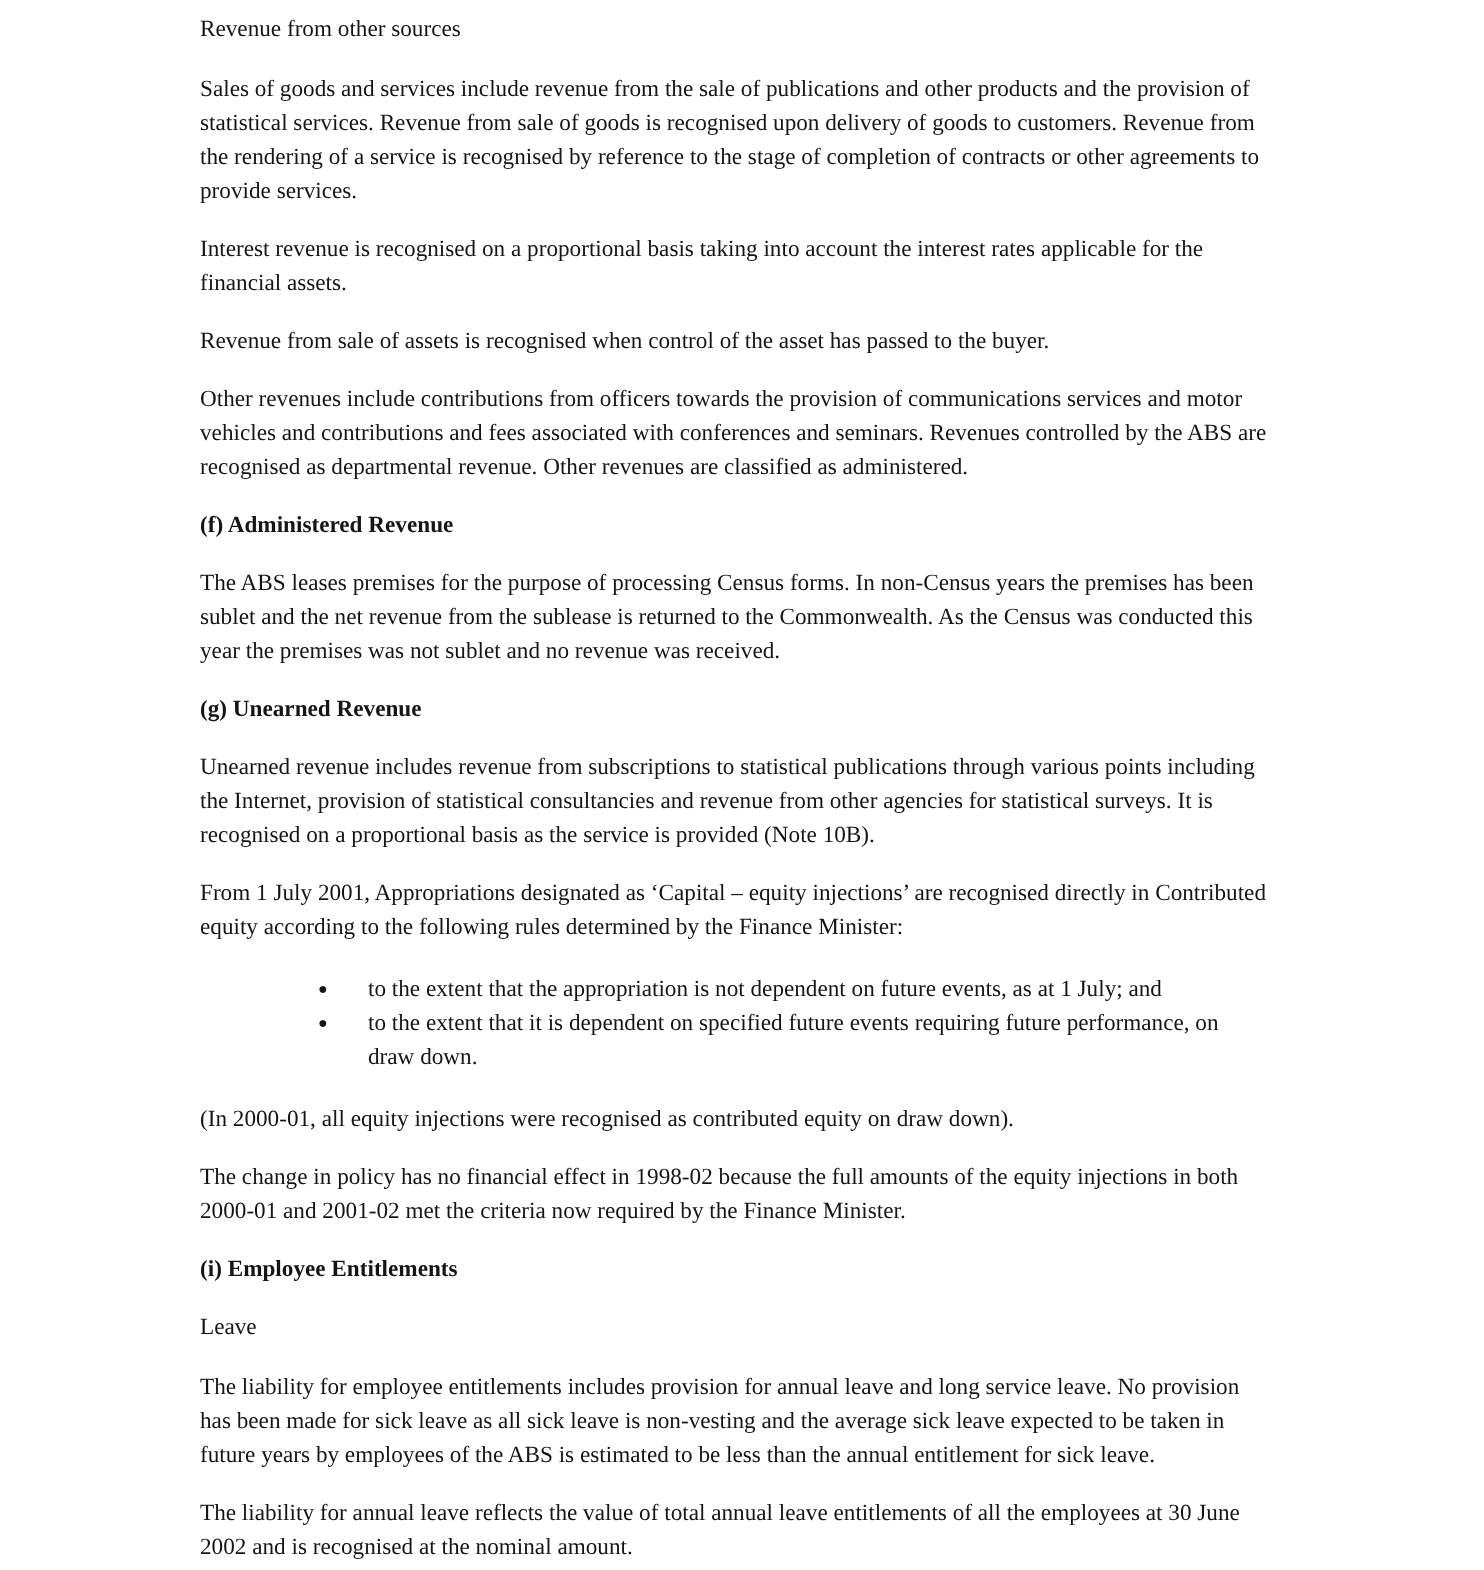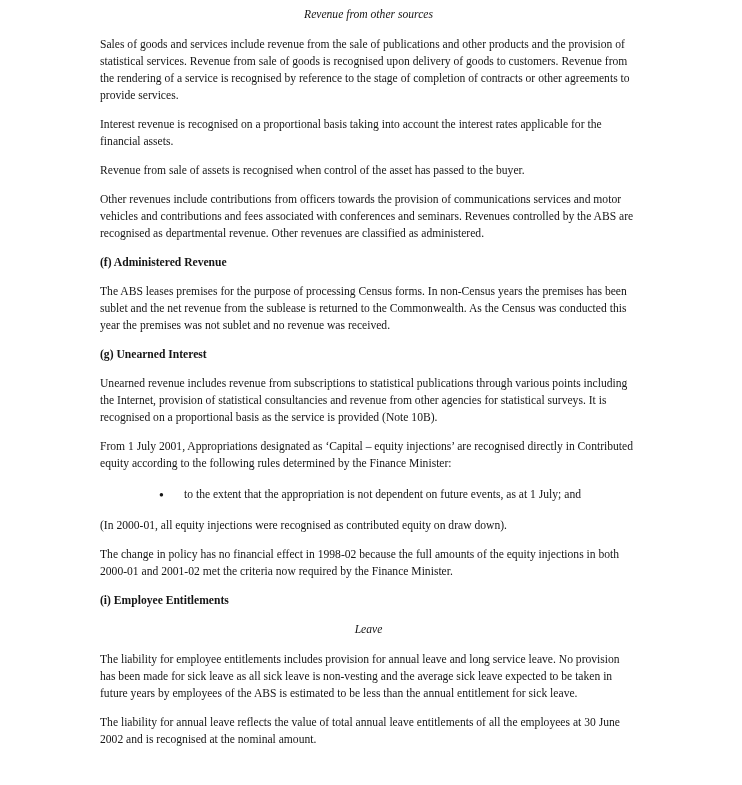--- a/index.html
+++ b/index.html
@@ -23,23 +23,21 @@
     line-height: 17px;
     text-align: left;
   }
   .para { margin-bottom: 12px; }
   .h-bold {
     font-weight: bold;
     font-size: 11.6px;
     margin-bottom: 12px;
   }
   .h-italic {
-    font-style: italic;
     margin-bottom: 13px;
-    text-align: center;
   }
   .mt-lg { margin-top: 9px; }
   .mb-xl { margin-bottom: 31px; }
   .no-gap { margin-bottom: 0; }
   ul.bullets {
     list-style: none;
     margin: 14px;
   }
   ul.bullets li {
     padding-left: 70px;
@@ -63,26 +61,27 @@
     <p class="h-italic">Revenue from other sources</p>
 
     <p class="para">Sales of goods and services include revenue from the sale of publications and other products and the provision of statistical services. Revenue from sale of goods is recognised upon delivery of goods to customers. Revenue from the rendering of a service is recognised by reference to the stage of completion of contracts or other agreements to provide services.</p>
     <p class="para">Interest revenue is recognised on a proportional basis taking into account the interest rates applicable for the financial assets.</p>
     <p class="para">Revenue from sale of assets is recognised when control of the asset has passed to the buyer.</p>
     <p class="para">Other revenues include contributions from officers towards the provision of communications services and motor vehicles and contributions and fees associated with conferences and seminars. Revenues controlled by the ABS are recognised as departmental revenue. Other revenues are classified as administered.</p>
 
     <p class="h-bold">(f) Administered Revenue</p>
     <p class="para">The ABS leases premises for the purpose of processing Census forms.  In non-Census years the premises has been sublet and the net revenue from the sublease is returned to the Commonwealth.  As the Census was conducted this year the premises was not sublet and no revenue was received.</p>
 
-    <p class="h-bold">(g) Unearned Interest</p>
+    <p class="h-bold">(g) Unearned Revenue</p>
     <p class="para">Unearned revenue includes revenue from subscriptions to statistical publications through various points including the Internet, provision of statistical consultancies and revenue from other agencies for statistical surveys. It is recognised on a proportional basis as the service is provided (Note 10B).</p>
 
     <p class="para no-gap">From 1 July 2001, Appropriations designated as ‘Capital – equity injections’ are recognised directly in Contributed equity according to the following rules determined by the Finance Minister:</p>
     <ul class="bullets">
       <li>to the extent that the appropriation is not dependent on future events, as at 1 July; and</li>
+      <li>to the extent that it is dependent on specified future events requiring future performance, on draw down.</li>
     </ul>
     <p class="para">(In 2000-01, all equity injections were recognised as contributed equity on draw down).</p>
     <p class="para">The change in policy has no financial effect in 1998-02 because the full amounts of the equity injections in both 2000-01 and 2001-02 met the criteria now required by the Finance Minister.</p>
 
     <p class="h-bold">(i) Employee Entitlements</p>
     <p class="h-italic">Leave</p>
     <p class="para">The liability for employee entitlements includes provision for annual leave and long service leave.  No provision has been made for sick leave as all sick leave is non-vesting and the average sick leave expected to be taken in future years by employees of the ABS is estimated to be less than the annual entitlement for sick leave.</p>
     <p class="para">The liability for annual leave reflects the value of total annual leave entitlements of all the employees at 30 June 2002 and is recognised at the nominal amount.</p>
 
   </div>

